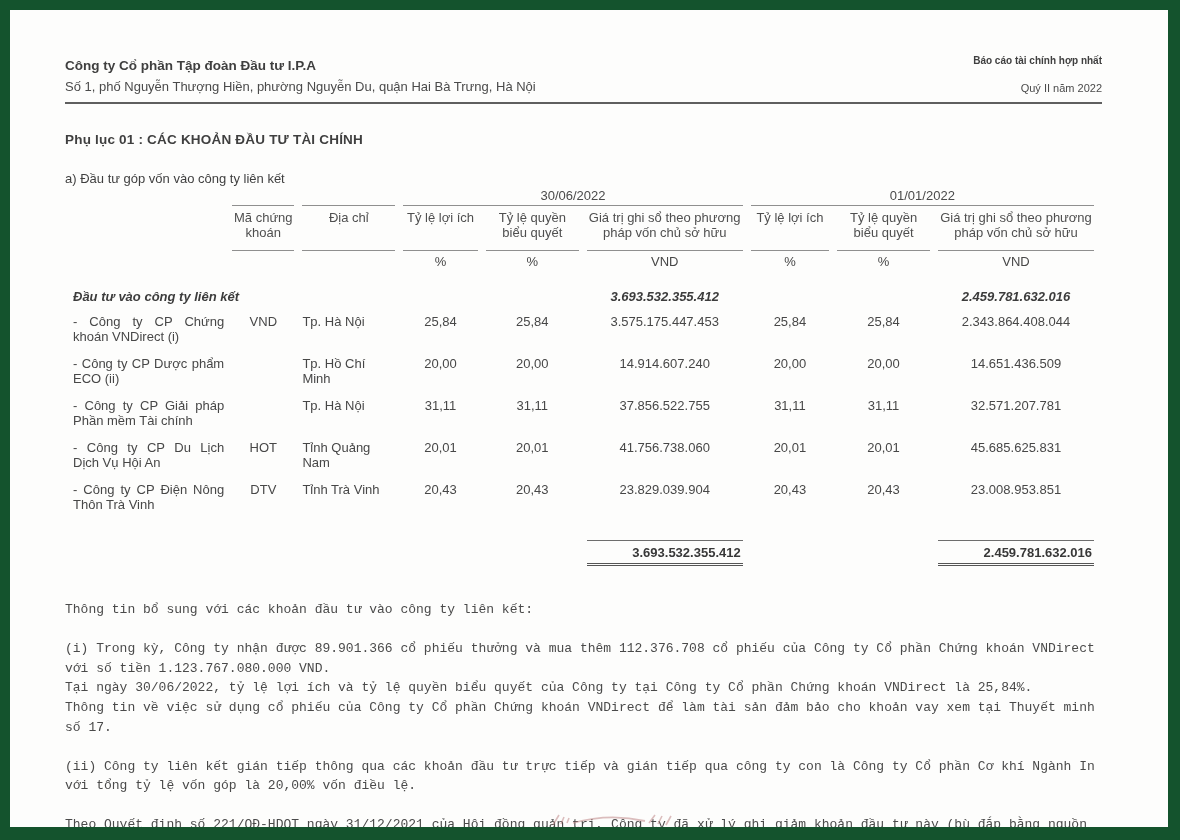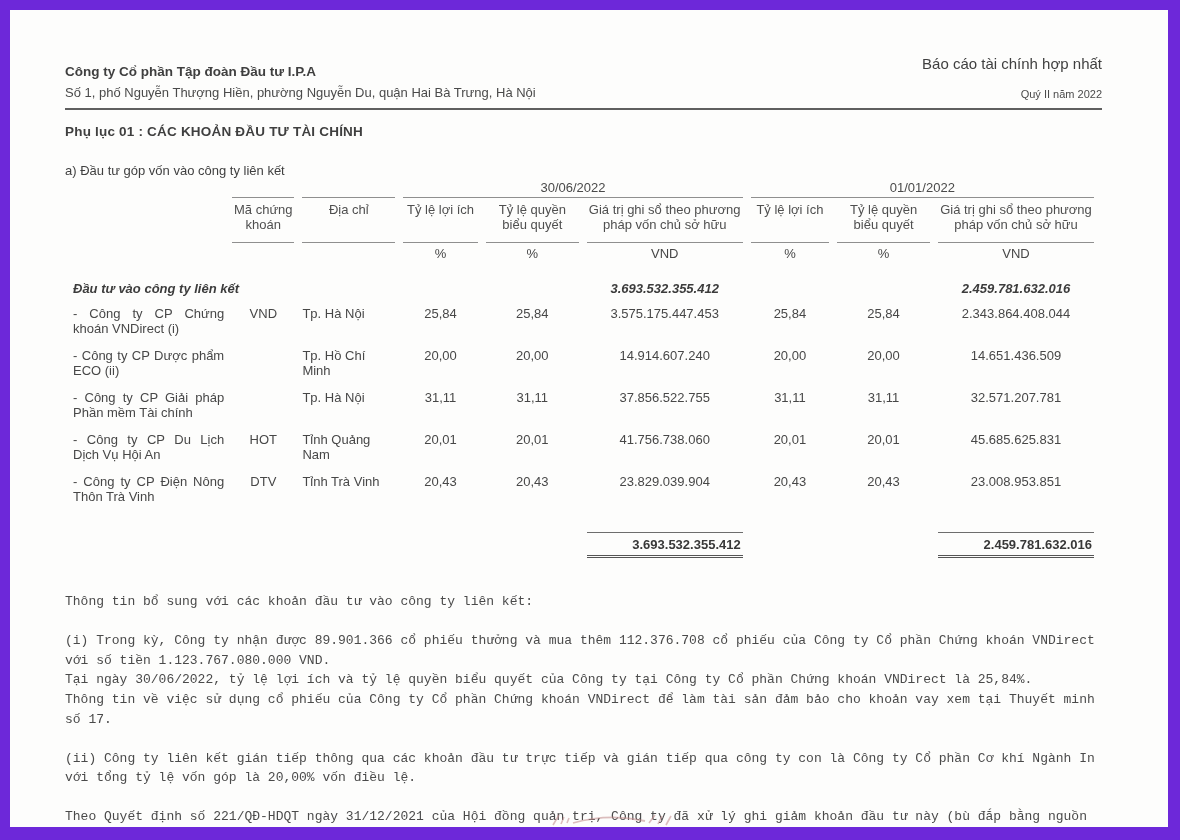--- a/index.html
+++ b/index.html
@@ -6,41 +6,41 @@
   body{
     width:1180px;height:840px;
     background:#2d2d2d;
     font-family:"Liberation Sans","DejaVu Sans",sans-serif;
     color:#474747;
     overflow:hidden;
   }
   .frame{
     position:relative;
     width:1180px;height:840px;
-    background:#6d28d9;
+    background:#14532d;
     box-sizing:border-box;
     padding:10px 12px 13px 10px;
   }
   .page{
     position:relative;
     width:100%;height:100%;
     background:#fdfdfc;
     box-sizing:border-box;
     padding:45px 66px 0 55px;
     overflow:hidden;
   }
   
   .hdr{display:flex;justify-content:space-between;align-items:flex-end;}
   .hdr-left .co-name{font-weight:bold;font-size:13.5px;color:#3f3f3f;margin-bottom:6px;}
   .hdr-left .co-addr{font-size:13px;color:#4a4a4a;}
   .hdr-right{text-align:right;}
-  .hdr-right .rpt-title{font-weight:normal;font-size:15px;color:#3f3f3f;margin-bottom:16px;}
+  .hdr-right .rpt-title{font-weight:bold;font-size:10px;color:#3f3f3f;margin-bottom:16px;}
   .hdr-right .rpt-period{font-size:11px;color:#4a4a4a;}
   .hdr-rule{border:none;border-top:2px solid #5f5f5f;margin:8px 0 0 0;}
-  .appendix{font-weight:bold;font-size:13.5px;color:#3f3f3f;margin-top:14px;letter-spacing:.2px;}
+  .appendix{font-weight:bold;font-size:13.5px;color:#3f3f3f;margin-top:28px;letter-spacing:.2px;}
   .section-a{font-weight:normal;font-size:13px;color:#3f3f3f;margin-top:24px;}
 
   
   table.assoc{
     width:100%;
     border-collapse:separate;
     border-spacing:8px 0;
     table-layout:fixed;
     margin-top:0;
     font-size:13px;

